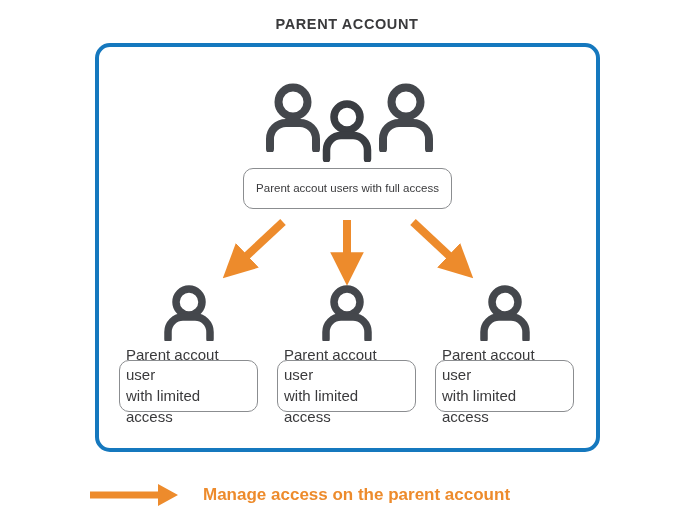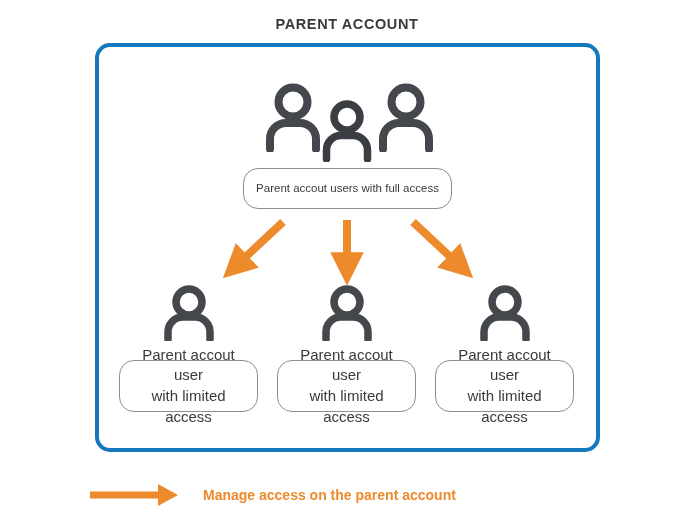--- a/index.html
+++ b/index.html
@@ -57,27 +57,26 @@
 
   #limited-person-1 { left: 163px; top: 285px; }
   #limited-person-2 { left: 321px; top: 285px; }
   #limited-person-3 { left: 479px; top: 285px; }
 
   
   .label-box {
     position: absolute;
     box-sizing: border-box;
     border: 1.4px solid #8b8d90;
-    border-radius: 15px;
+    border-radius: 10px;
     background: #ffffff;
     color: #3a3a3c;
     display: flex;
     align-items: center;
     justify-content: center;
-    text-align: center;
     line-height: 1.38;
   }
 
   #full-access-box {
     left: 243px;
     top: 168px;
     width: 209px;
     height: 41px;
     font-size: 11.5px;
   }
@@ -107,21 +106,21 @@
     left: 88px;
     top: 481px;
     width: 420px;
     height: 28px;
     display: flex;
     align-items: center;
   }
   #legend-arrow-icon { width: 92px; height: 26px; flex: 0 0 auto; }
   #legend-label {
     margin-left: 23px;
-    font-size: 14px;
+    font-size: 17px;
     font-weight: bold;
     color: #ed8b2c;
     white-space: nowrap;
   }
 </style>
 </head>
 <body>
 
 <div id="canvas">
 

